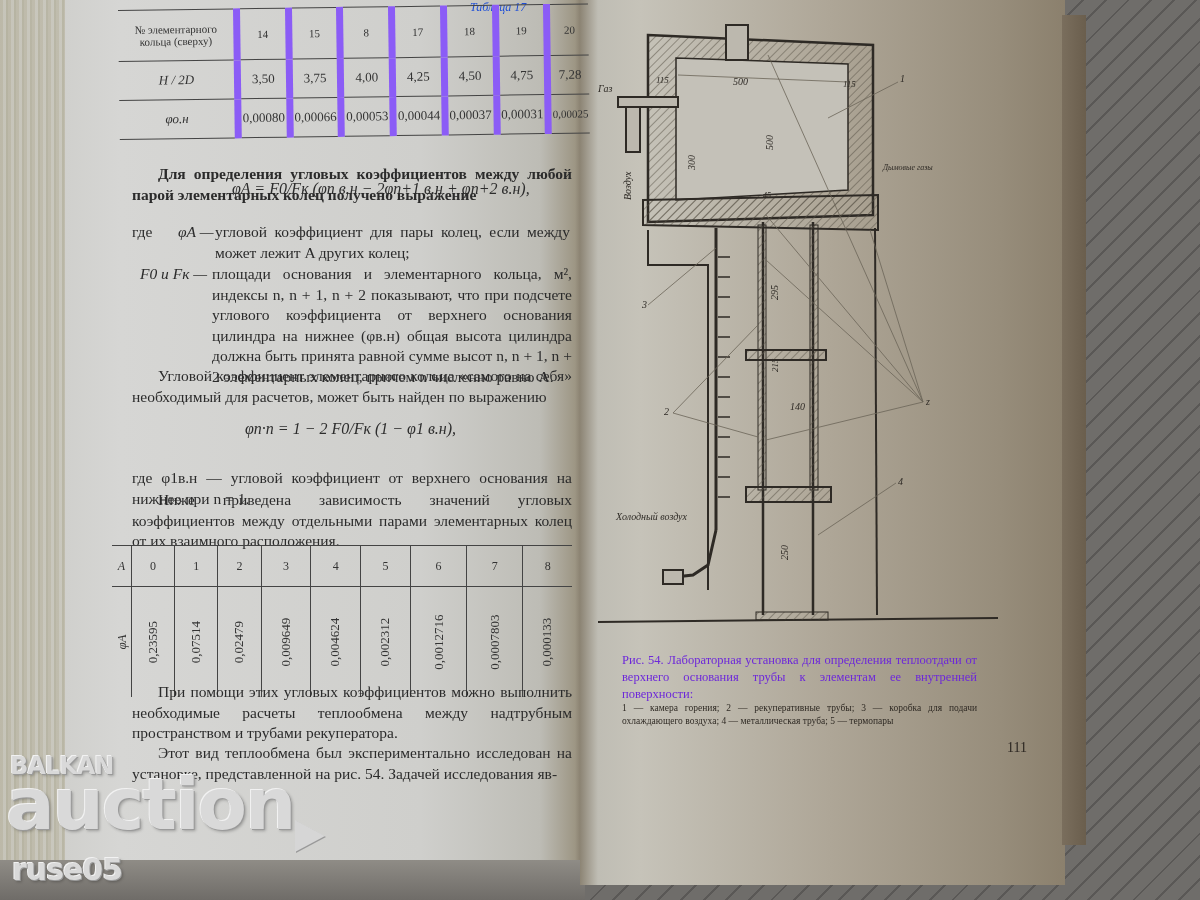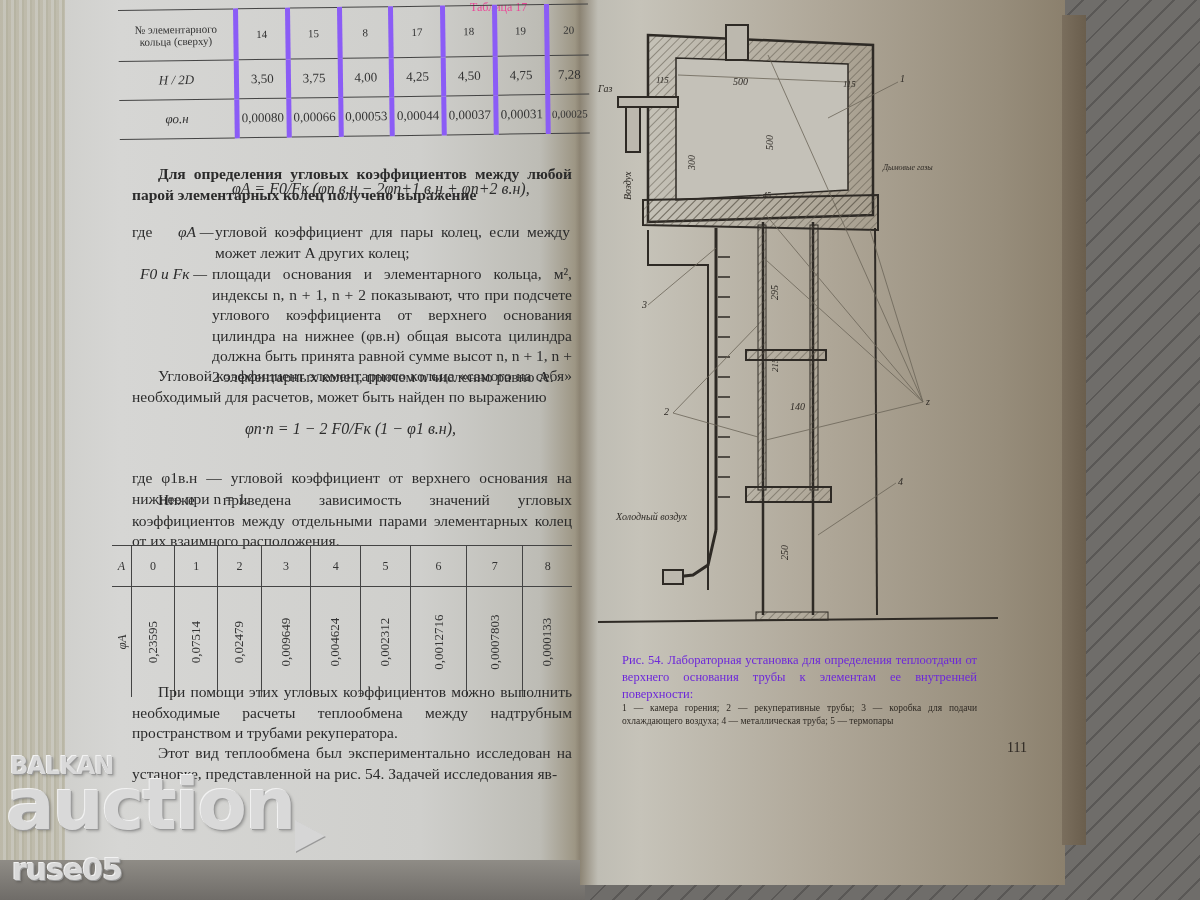--- a/index.html
+++ b/index.html
@@ -30,25 +30,25 @@
     background: linear-gradient(180deg, #8f8c86, #6f6c68);
   }
 
   .txt { color:#2b2b2b; font-size:15.5px; line-height:20.5px; }
   .p { position:absolute; left:132px; width:440px; text-align:justify; }
   .indent { text-indent:26px; }
 
   
   .t1 { position:absolute; left:118px; top:10px; width:470px; border-collapse:collapse; color:#333;
         transform: rotate(-0.8deg); transform-origin:left top; }
-  .t1 td { border-left:5px solid #8b5cf6; text-align:center; font-size:13px; height:38px; padding:0; }
+  .t1 td { border-left:7px solid #8b5cf6; text-align:center; font-size:13px; height:38px; padding:0; }
   .t1 tr:first-child td { border-top:1px solid #444; font-size:11px; height:50px; }
   .t1 tr td:first-child { border-left:none; width:115px; font-size:11px; }
   .t1 tr { border-bottom:1px solid #444; }
-  .tcap { position:absolute; left:470px; top:0; font-size:12px; color:#ec4899; }
+  .tcap { position:absolute; left:470px; top:0; font-size:12px; font-style:italic; color:#1d4ed8; }
 
   .formula { position:absolute; font-style:italic; font-size:16px; color:#2d2d2d; }
 
   
   .t2 { position:absolute; left:112px; top:545px; width:460px; border-collapse:collapse; color:#333; }
   .t2 td { border-left:1px solid #444; text-align:center; font-size:12px; padding:0; }
   .t2 tr:first-child { border-top:1px solid #444; border-bottom:1px solid #444; }
   .t2 tr:first-child td { height:40px; }
   .t2 tr:last-child td { height:110px; }
   .t2 td:first-child { border-left:none; width:30px; font-style:italic; }

